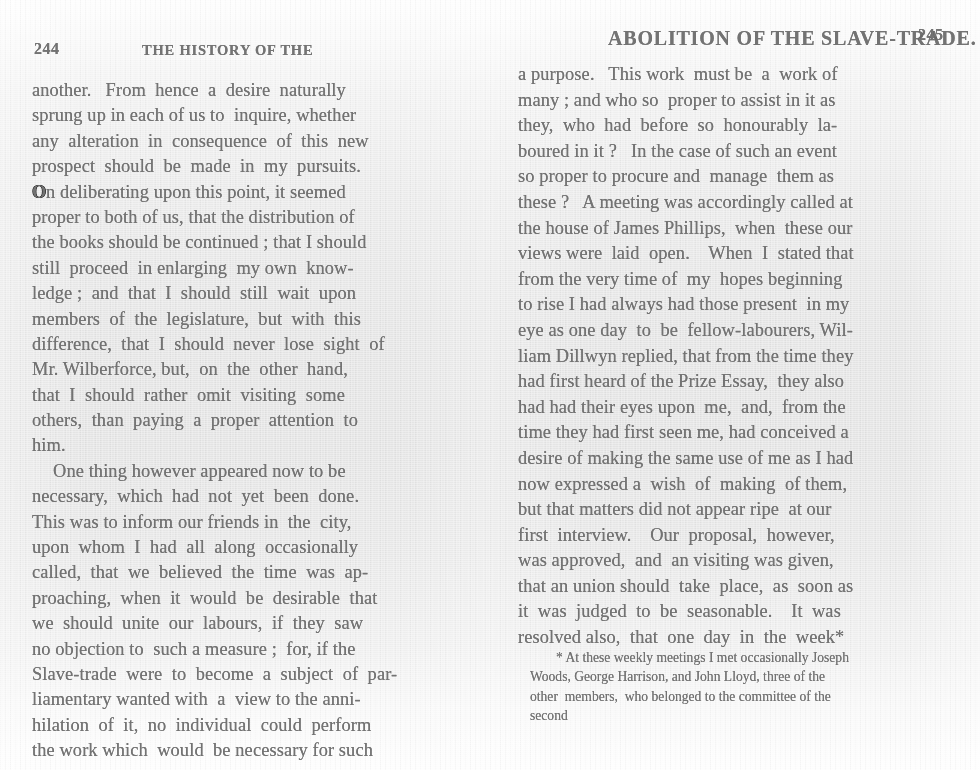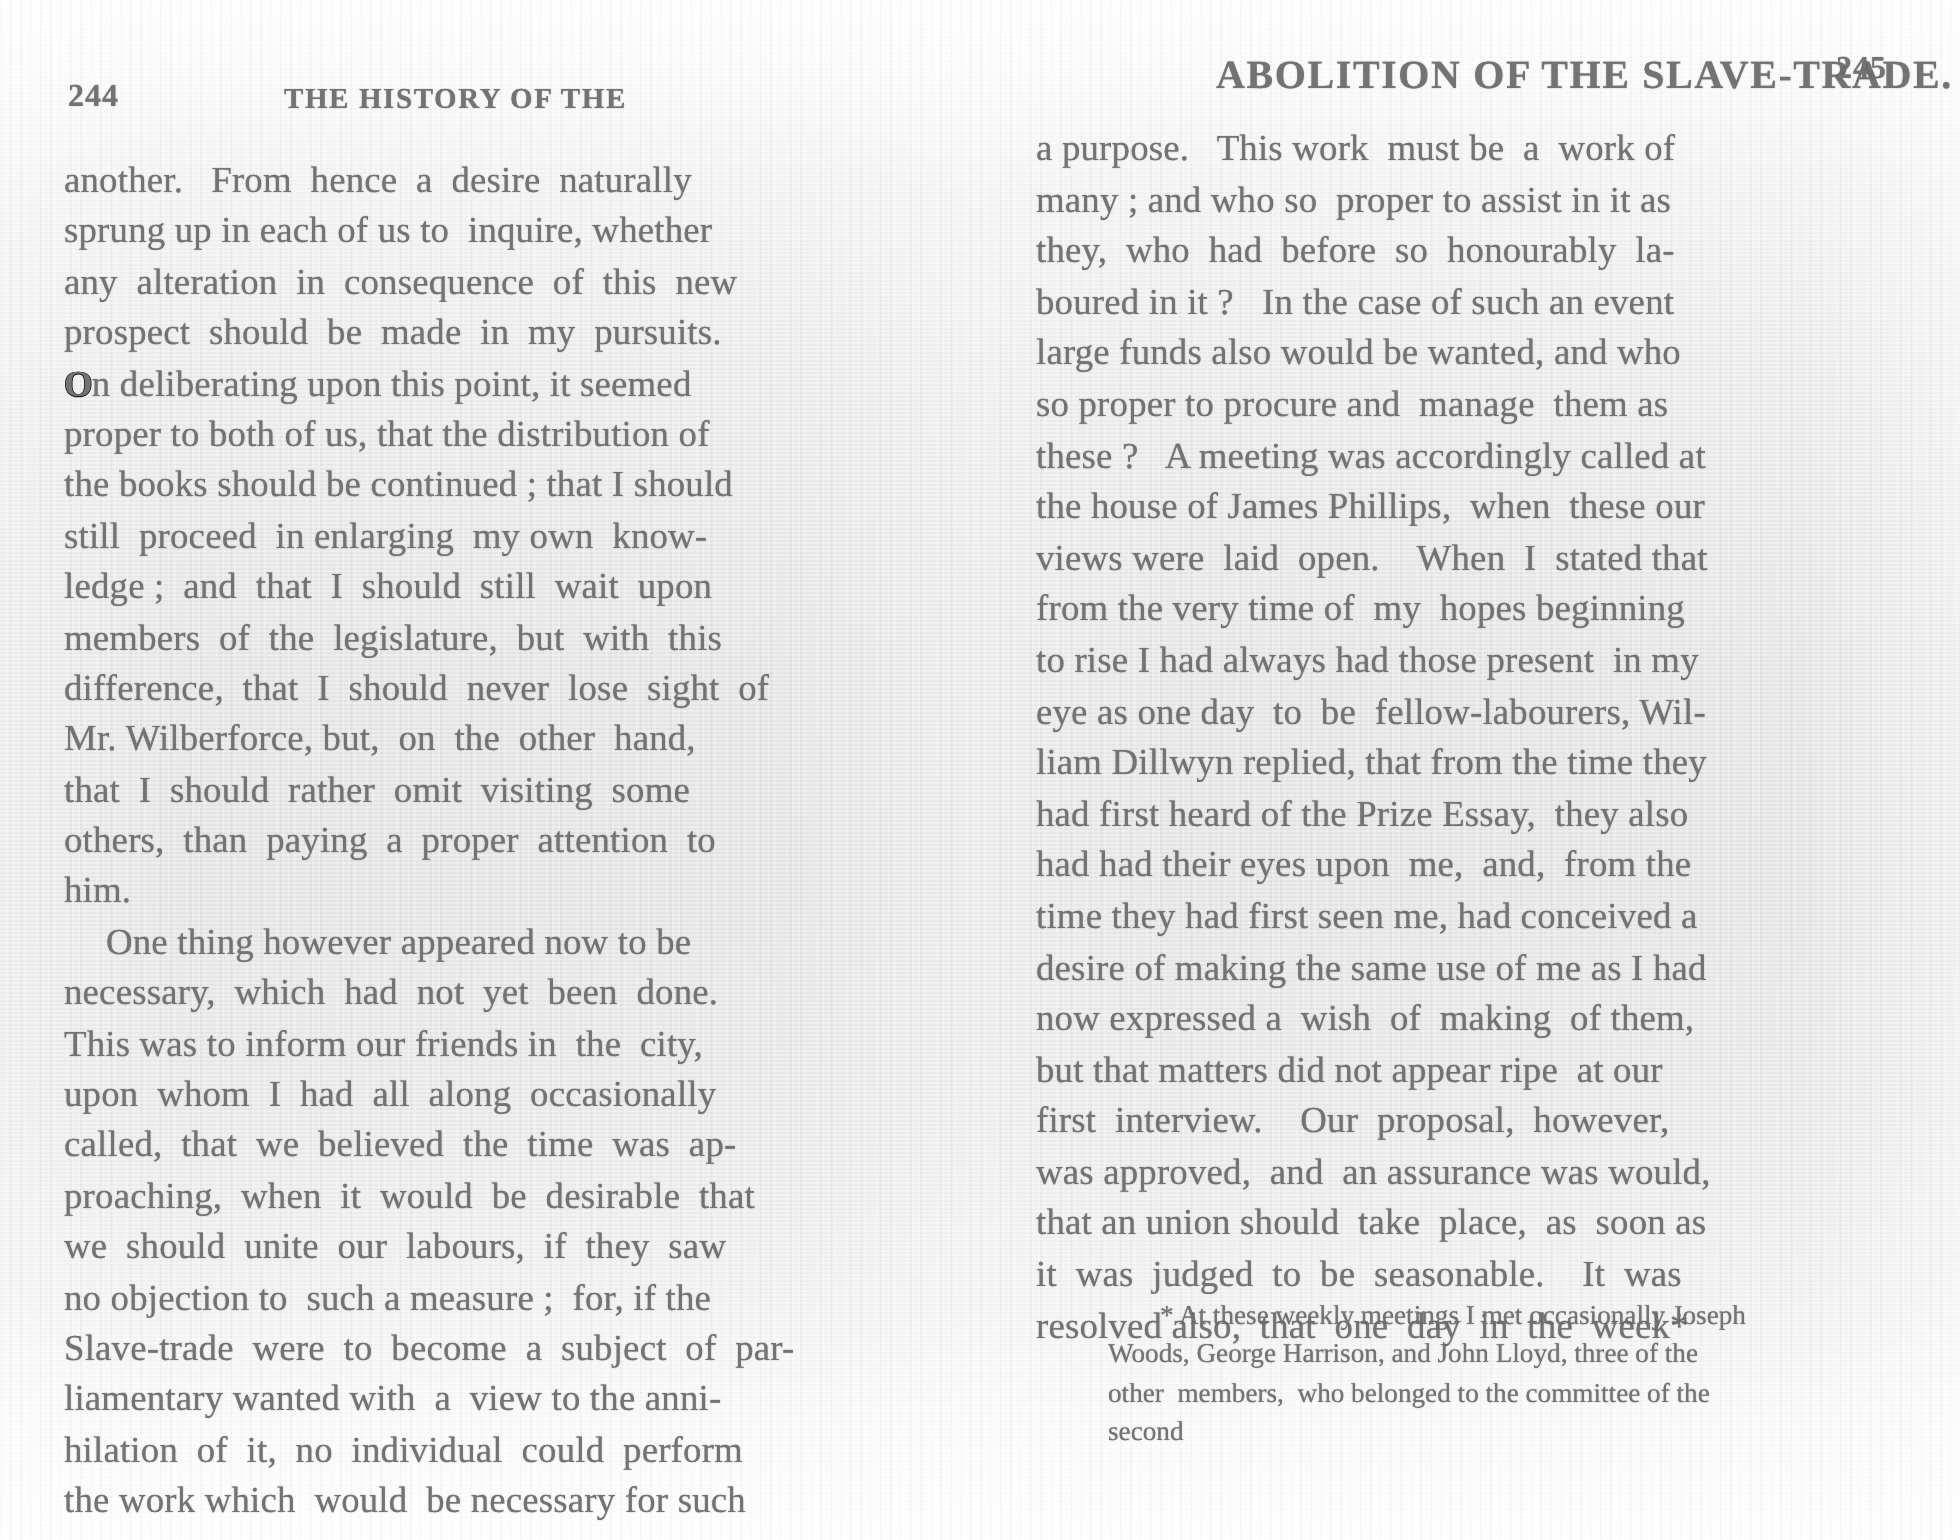--- a/index.html
+++ b/index.html
@@ -142,21 +142,20 @@
     left: 530px;
     top: 648px;
     width: 416px;
     font-size: 13.6px;
   }
   #footnote .fline {
     display: block;
     height: 19.4px;
     line-height: 19.4px;
     white-space: nowrap;
-    margin-left: 24px;
   }
   #footnote .just > span { white-space: pre; }
   .fn-indent { padding-left: 26px; }
 
   
   .content {
     filter: contrast(1.04);
   }
   .tline, .fline, .runhead {
     text-shadow: 0 0 0.6px rgba(0,0,0,0.45);
@@ -296,24 +295,20 @@
       </span>
       <span class="tline just">
         <span>they,  who  had  before  so  honourably  la-</span>
           <span></span>
       </span>
       <span class="tline just">
         <span>boured in it ?   In the case of such an event</span>
           <span></span>
       </span>
       <span class="tline just">
-        <span>large funds also would be wanted, and who</span>
-          <span></span>
-      </span>
-      <span class="tline just">
         <span>so proper to procure and  manage  them as</span>
           <span></span>
       </span>
       <span class="tline just">
         <span>these ?   A meeting was accordingly called at</span>
           <span></span>
       </span>
       <span class="tline just">
         <span>the house of James Phillips,  when  these our</span>
           <span></span>
@@ -360,21 +355,21 @@
       </span>
       <span class="tline just">
         <span>but that matters did not appear ripe  at our</span>
           <span></span>
       </span>
       <span class="tline just">
         <span>first  interview.    Our  proposal,  however,</span>
           <span></span>
       </span>
       <span class="tline just">
-        <span>was approved,  and  an assurance was would,</span>
+        <span>was approved,  and  an visiting was given,</span>
           <span></span>
       </span>
       <span class="tline just">
         <span>that an union should  take  place,  as  soon as</span>
           <span></span>
       </span>
       <span class="tline just">
         <span>it  was  judged  to  be  seasonable.    It  was</span>
           <span></span>
       </span>

